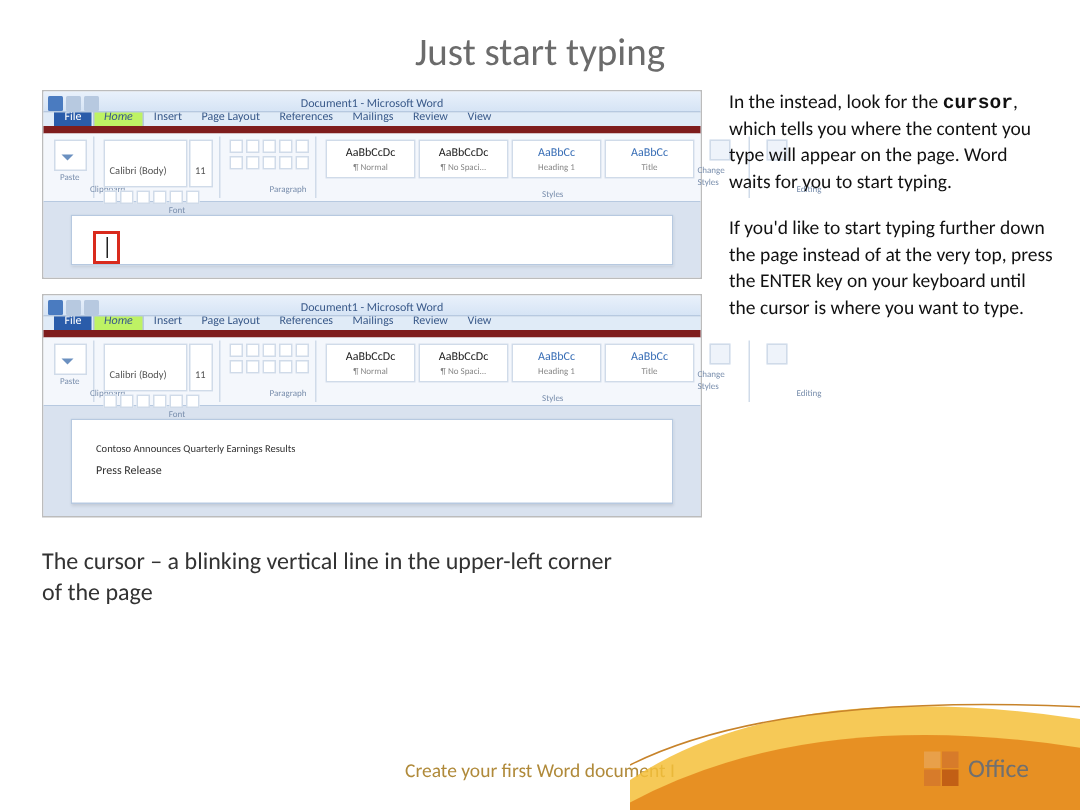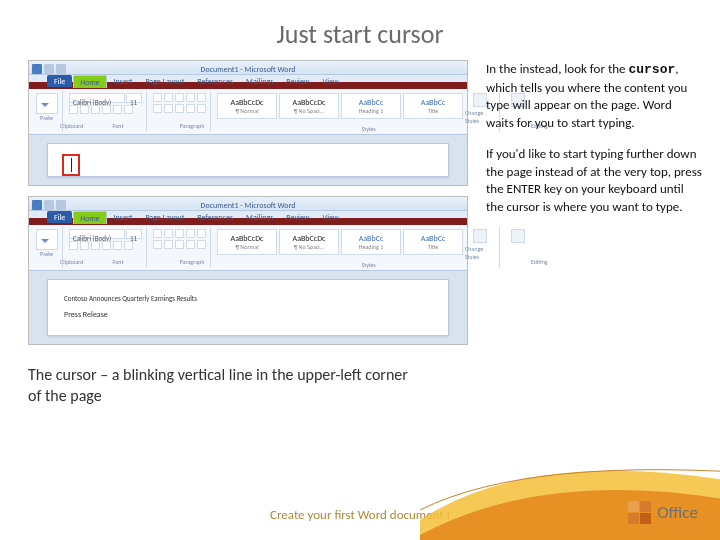--- a/index.html
+++ b/index.html
@@ -59,40 +59,40 @@
     position: absolute; left: 3px; display: flex; gap: 2px;
   }
   .wm-titlebar .wicon {
     width: 10px; height: 10px; background: #4a7bc0; border-radius: 1px;
   }
   .wm-titlebar .wicon.g { background: #b7c9e0; }
   .wm-ribbon-tabs {
     display: flex;
     background: #e0ebf7;
     height: 14px;
-    align-items: flex-start;
-    padding: 0 18px;
-    border-bottom: 7px solid #7f1d1d;
+    align-items: flex-end;
+    padding: 0 7px;
+    border-bottom: 5px solid #7f1d1d;
     gap: 1px;
   }
   .wm-filetab {
     background: #2a5caa;
     color: #fff;
     padding: 1px 7px;
     font-size: 8px;
     border-radius: 2px 2px 0 0;
   }
   .wm-tab {
     padding: 1px 6px;
     font-size: 8px;
     color: #3a5a8a;
     background: transparent;
   }
   .wm-tab.active {
-    background: #84cc16;
+    background: #bef264;
     border: 1px solid #b7c9e0;
     border-bottom: none;
     border-radius: 2px 2px 0 0;
     font-style: italic;
   }
   .wm-ribbon {
     background: #f4f7fc;
     height: 46px;
     border-bottom: 1px solid #b7c9e0;
     display: flex;
@@ -117,21 +117,21 @@
   .wm-clip {
     width: 22px; height: 26px; background: #fff; border: 1px solid #d0dbe9;
     position: relative; margin: 0 auto;
   }
   .wm-clip::after {
     content: ""; position: absolute; bottom: 2px; left: 4px;
     border: 4px solid transparent; border-top-color: #6b90c0;
   }
   .wm-font-row { display: flex; gap: 1px; margin-bottom: 2px; }
   .wm-chip {
-    background: #fff; border: 1px solid #d0dbe9; padding: 4px 3px;
+    background: #fff; border: 1px solid #d0dbe9; padding: 15px 3px;
     font-size: 7px; color: #555; height: 10px; line-height: 10px;
   }
   .wm-icons-row { display: flex; gap: 2px; }
   .wm-iconbox {
     width: 9px; height: 9px; background: #fff; border: 1px solid #d0dbe9;
   }
   .wm-styles { display: flex; gap: 2px; }
   .wm-style {
     width: 60px; height: 26px; background: #fff; border: 1px solid #d0dbe9;
     display: flex; flex-direction: column; align-items: center; justify-content: center;
@@ -194,21 +194,21 @@
   .swoosh {
     position: absolute;
     right: -60px;
     bottom: -30px;
     width: 360px;
     height: 170px;
     pointer-events: none;
   }
   .office-logo {
     position: absolute;
-    right: 22px;
+    right: 34px;
     bottom: 16px;
     display: flex;
     align-items: center;
     gap: 6px;
   }
   .office-sq {
     display: grid;
     grid-template-columns: 11px 11px;
     grid-template-rows: 11px 11px;
     gap: 1px;
@@ -218,21 +218,21 @@
   .office-sq div:nth-child(4){ background:#c25f15;}
   .office-text {
     font-size: 17px;
     color: #707070;
     font-weight: 400;
   }
 </style>
 </head>
 <body>
 
-<div class="title">Just start cursor</div>
+<div class="title">Just start typing</div>
 
 <div class="content">
   <div class="left-col">
 
     <div class="word-mock">
       <div class="wm-titlebar">
         <div class="left-icons">
             <div class="wicon"></div>
             <div class="wicon g"></div>
             <div class="wicon g"></div>

